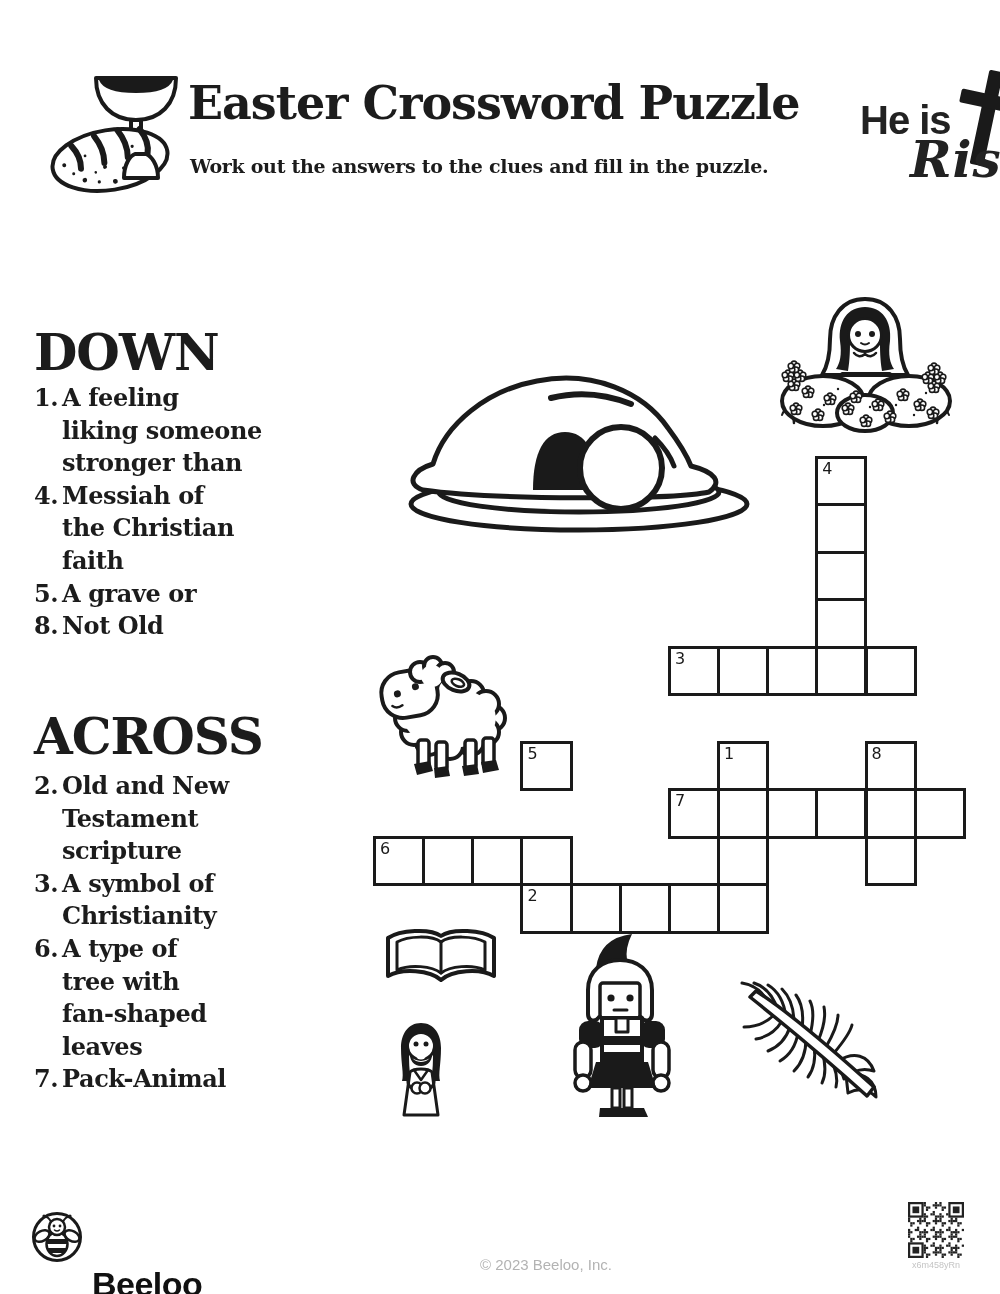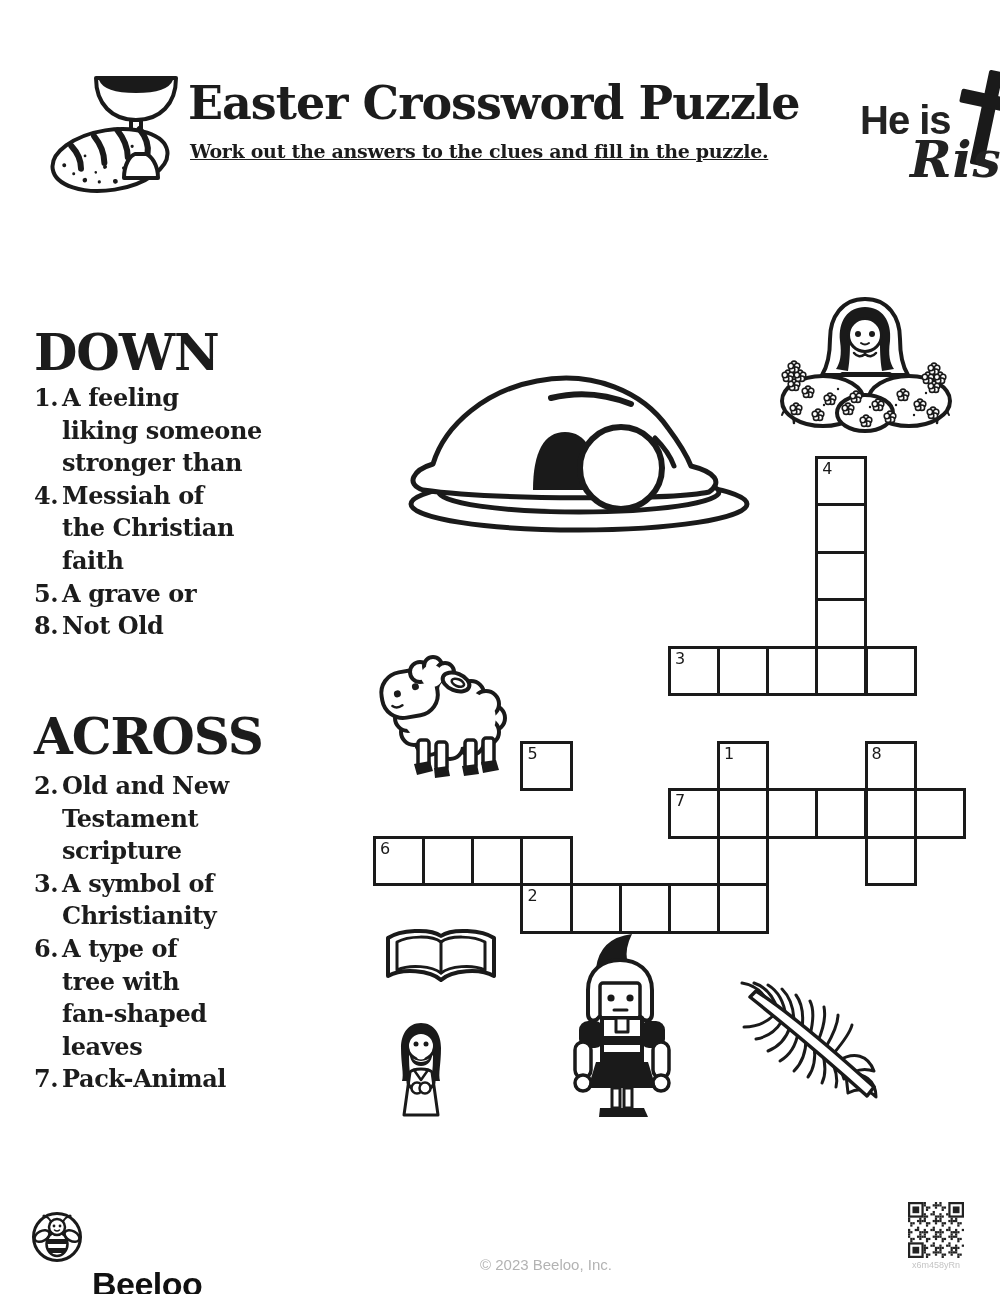--- a/index.html
+++ b/index.html
@@ -72,21 +72,21 @@
           <circle cx="56" cy="100" r="1.3"></circle>
           <circle cx="40" cy="76" r="1.4"></circle>
         <circle cx="96" cy="80" r="1.6"></circle>
           <circle cx="108" cy="94" r="2"></circle>
       </g>
     </g>
     <path class="inkw" stroke-width="4" d="M86 108 C86 94 92 86 97 84 L108 84 C113 86 120 94 120 108 Z"></path>
   </svg>
 
   <div class="abs title" style="left:188px; top:76px;text-align:center;">Easter Crossword Puzzle</div>
-  <div class="abs subtitle" style="left:190px; top:140px;text-decoration:underline;">Work out the answers to the clues and fill in the puzzle.</div>
+  <div class="abs subtitle" style="left:190px; top:155px;">Work out the answers to the clues and fill in the puzzle.</div>
 
   <div class="abs" style="left:858px; top:68px; width:170px; height:130px;">
     <span class="abs heis" style="left:2px; top:30px;">He is</span>
     <svg class="abs" style="left:88px; top:0px;" width="80" height="104" viewBox="0 0 80 104">
       <g transform="rotate(12 40 52)" class="fillk">
         <rect x="33" y="2" width="14" height="96" rx="2"></rect>
         <rect x="10" y="26" width="60" height="14" rx="2"></rect>
       </g>
     </svg>
     <span class="abs risen" style="left:4px; top:62px;">Risen</span>

